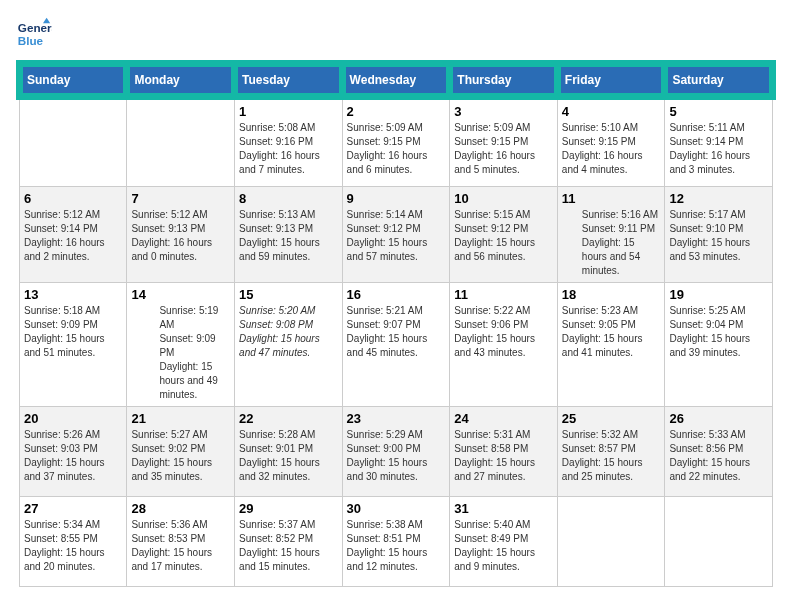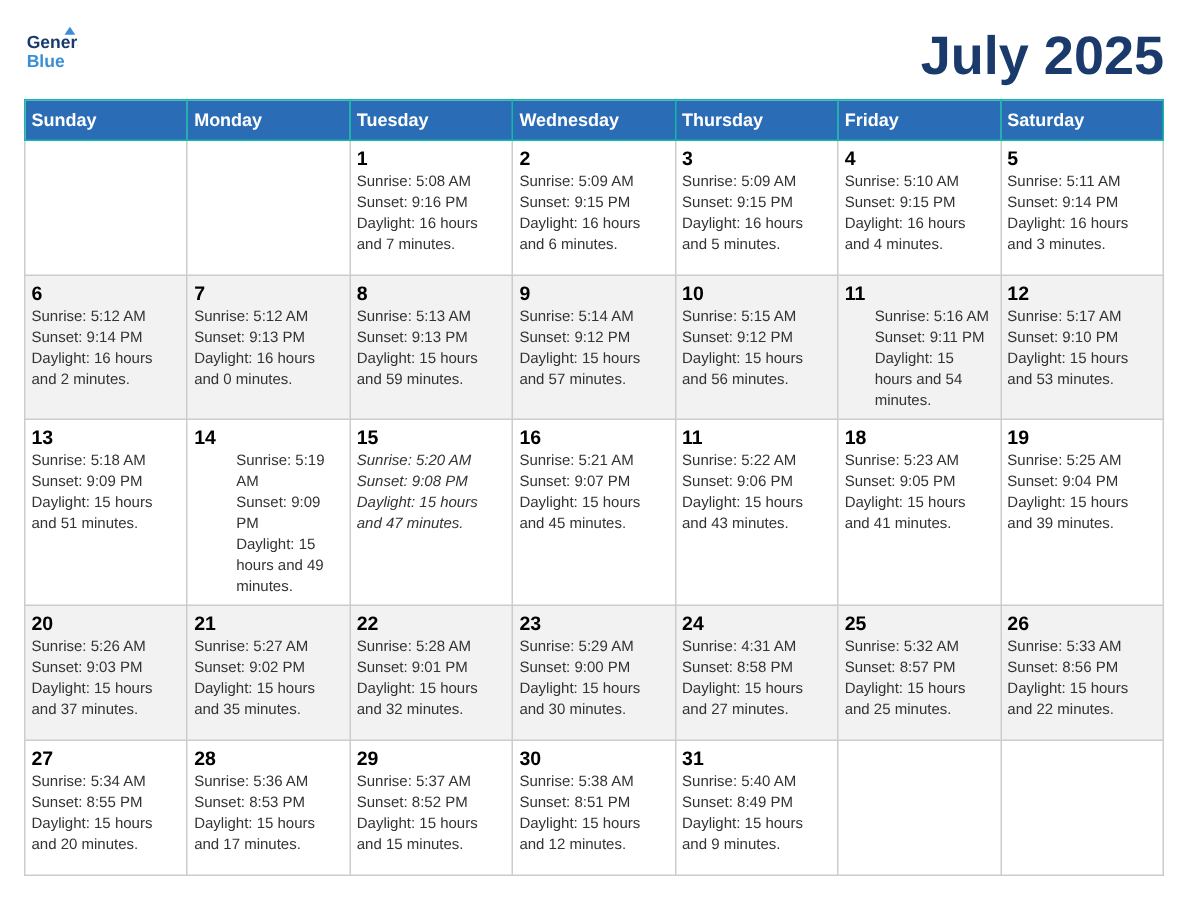--- a/index.html
+++ b/index.html
@@ -42,21 +42,21 @@
       width: 100%;
       border-collapse: collapse;
       font-size: 10.5px;
     }
     thead tr th {
       background-color: #2a6cb5;
       color: #fff;
       padding: 6px 4px;
       text-align: left;
       font-size: 12px;
-      border: 1px solid #14b8a6;
+      border: 7px solid #14b8a6;
     }
     tbody tr td {
       border: 1px solid #ccc;
       vertical-align: top;
       padding: 4px;
       width: 108px;
       min-height: 80px;
       height: 90px;
     }
     .day-num {
@@ -87,21 +87,20 @@
 
 <div class="header">
   <div class="logo">
     <svg class="logo-icon" viewBox="0 0 40 40">
       <text x="2" y="18" font-size="13" font-weight="bold" fill="#1a3a6b" font-family="Arial">General</text>
       <text x="2" y="32" font-size="13" font-weight="bold" fill="#3a8fd4" font-family="Arial">Blue</text>
       <polygon points="30,8 38,8 34,2" fill="#3a8fd4"></polygon>
     </svg>
   </div>
   <div class="title-block">
-    <div class="month-title">July 2025</div>
   </div>
 </div>
 
 <table>
   <thead>
     <tr>
     <th>Sunday</th>
         <th>Monday</th>
         <th>Tuesday</th>
         <th>Wednesday</th>
@@ -253,21 +252,21 @@
 Daylight: 15 hours and 32 minutes.</div>
         </td>
         <td>
           <div class="day-num">23</div>
           <div class="day-info" style="white-space: pre-line;">Sunrise: 5:29 AM
 Sunset: 9:00 PM
 Daylight: 15 hours and 30 minutes.</div>
         </td>
         <td>
           <div class="day-num">24</div>
-          <div class="day-info" style="white-space: pre-line;">Sunrise: 4:31 AM
+          <div class="day-info" style="white-space: pre-line;">Sunrise: 5:31 AM
 Sunset: 8:58 PM
 Daylight: 15 hours and 27 minutes.</div>
         </td>
         <td>
           <div class="day-num">25</div>
           <div class="day-info" style="white-space: pre-line;">Sunrise: 5:32 AM
 Sunset: 8:57 PM
 Daylight: 15 hours and 25 minutes.</div>
         </td>
         <td>

